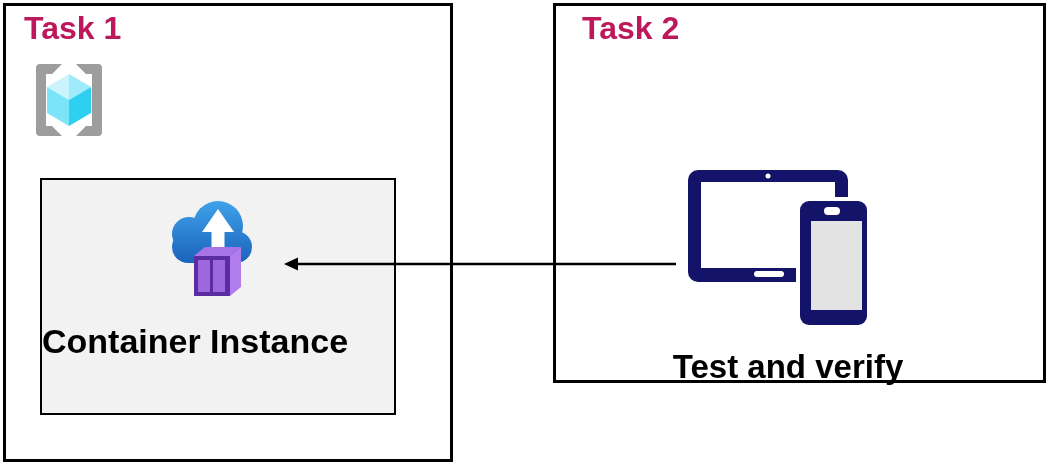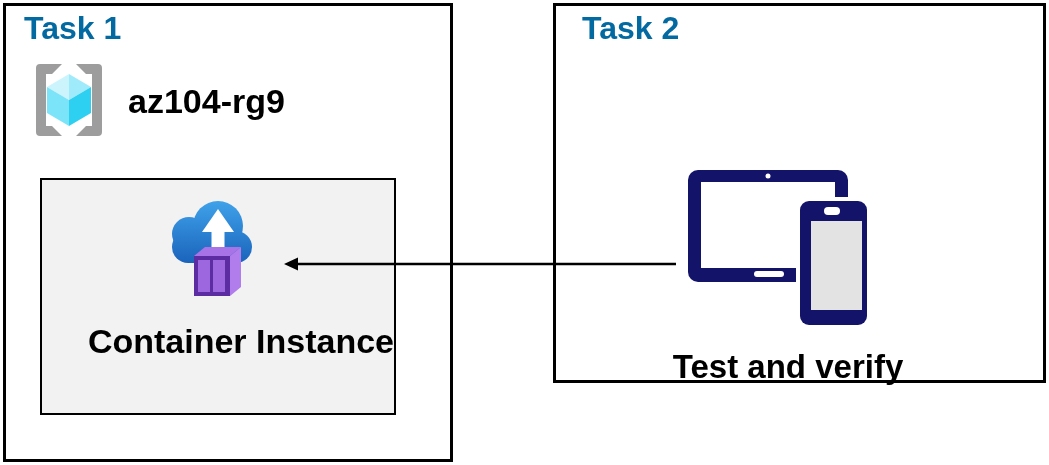--- a/index.html
+++ b/index.html
@@ -19,21 +19,21 @@
     background: #ffffff;
     border: 3px solid #000000;
     box-sizing: border-box;
   }
   .task1-box { left: 3px; top: 3px; width: 450px; height: 459px; }
   .task2-box { left: 553px; top: 3px; width: 493px; height: 380px; }
   .task-title {
     position: absolute;
     font-size: 32px;
     font-weight: bold;
-    color: #0369a1;
+    color: #be185d;
     white-space: nowrap;
   }
   .task1-box .task-title { left: 18px; top: 4px; }
   .task2-box .task-title { left: 26px; top: 4px; }
 
   .rg-icon { position: absolute; left: 24px; top: 56px; }
   .rg-label {
     position: absolute;
     left: 122px; top: 76px;
     font-size: 34px;
@@ -48,21 +48,21 @@
     width: 356px; height: 237px;
     background: #F2F2F2;
     border: 2px solid #000000;
     box-sizing: border-box;
   }
   .aci-icon { position: absolute; left: 126px; top: 19px; }
   .card-label {
     position: absolute;
     left: 0; right: 0;
     top: 142px;
-    text-align: right;
+    text-align: left;
     font-size: 34px;
     font-weight: bold;
     color: #000000;
     white-space: nowrap;
   }
 
   .devices-icon { position: absolute; left: 124px; top: 157px; }
   .task2-label {
     position: absolute;
     left: 102px; top: 342px;
@@ -88,21 +88,20 @@
 
       <path d="M32,2 L10,2 Q6,2 6,6 L6,70 Q6,74 10,74 L32,74 L22,64 L16,64 L16,12 L22,12 Z" fill="#9D9D9D"></path>
 
       <path d="M46,2 L68,2 Q72,2 72,6 L72,70 Q72,74 68,74 L46,74 L56,64 L62,64 L62,12 L56,12 Z" fill="#9D9D9D"></path>
 
       <polygon points="39,12 17,25 39,38" fill="#CCF4FD"></polygon>
       <polygon points="39,12 61,25 39,38" fill="#A0EBFB"></polygon>
       <polygon points="17,25 17,51 39,64 39,38" fill="#7CE4F9"></polygon>
       <polygon points="61,25 61,51 39,64 39,38" fill="#2ED0F2"></polygon>
     </svg>
-    <div class="rg-label">az104-rg9</div>
 
     <div class="inner-card">
       <svg class="aci-icon" width="85" height="100" viewBox="0 0 85 100">
         <defs>
           <linearGradient id="cloudGrad" gradientUnits="userSpaceOnUse" x1="42" y1="2" x2="42" y2="64">
             <stop offset="0" stop-color="#3FA2E9"></stop>
             <stop offset="1" stop-color="#1A63BC"></stop>
           </linearGradient>
         </defs>
 

